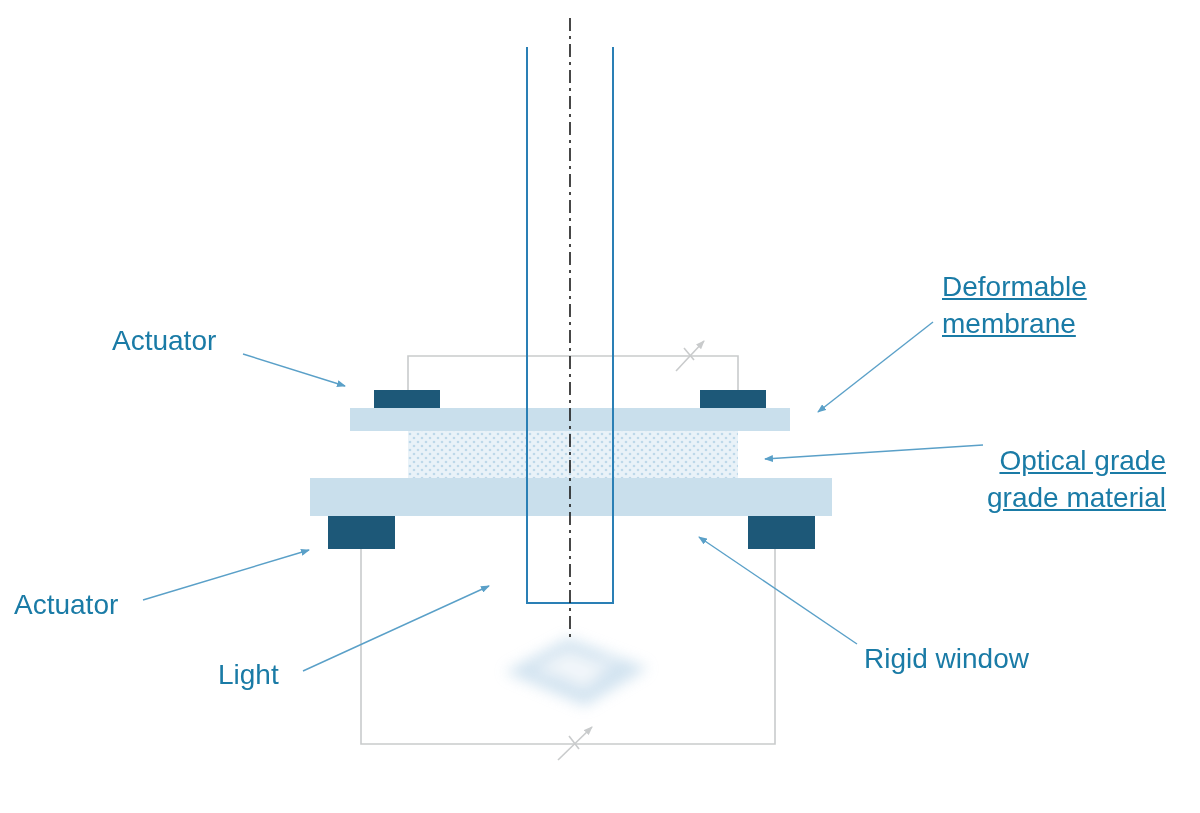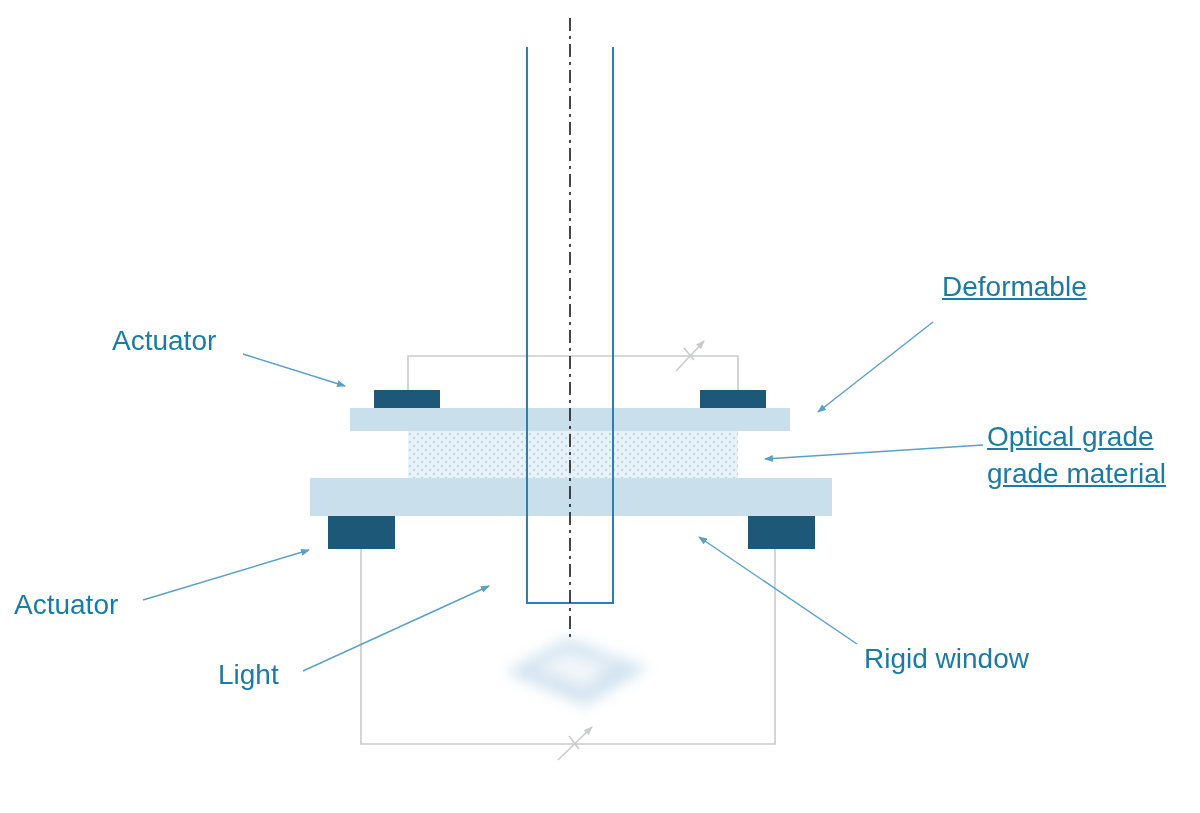--- a/index.html
+++ b/index.html
@@ -112,23 +112,24 @@
     <line class="callout" x1="857" y1="644" x2="699" y2="537" marker-end="url(#arrowBlue)"></line>
     <line class="callout" x1="303" y1="671" x2="489" y2="586" marker-end="url(#arrowBlue)"></line>
   </svg>
 
   <div class="label" style="left:112px;top:322px;">Actuator</div>
 
   <div class="label" style="left:14px;top:586px;">Actuator</div>
 
   <div class="label" style="left:942px;top:268px;">
     <span>Deformable</span>
+    <span>membrane</span>
   </div>
 
-  <div class="label" style="left:987px;top:418px;">
+  <div class="label" style="left:987px;top:442px;text-align:right;">
     <span>Optical grade</span>
     <span>grade material</span>
   </div>
 
   <div class="label" style="left:864px;top:640px;">Rigid window</div>
 
   <div class="label" style="left:218px;top:656px;">Light</div>
 
   <div class="label" style="left:562px;top:804px;">0 V</div>
 

